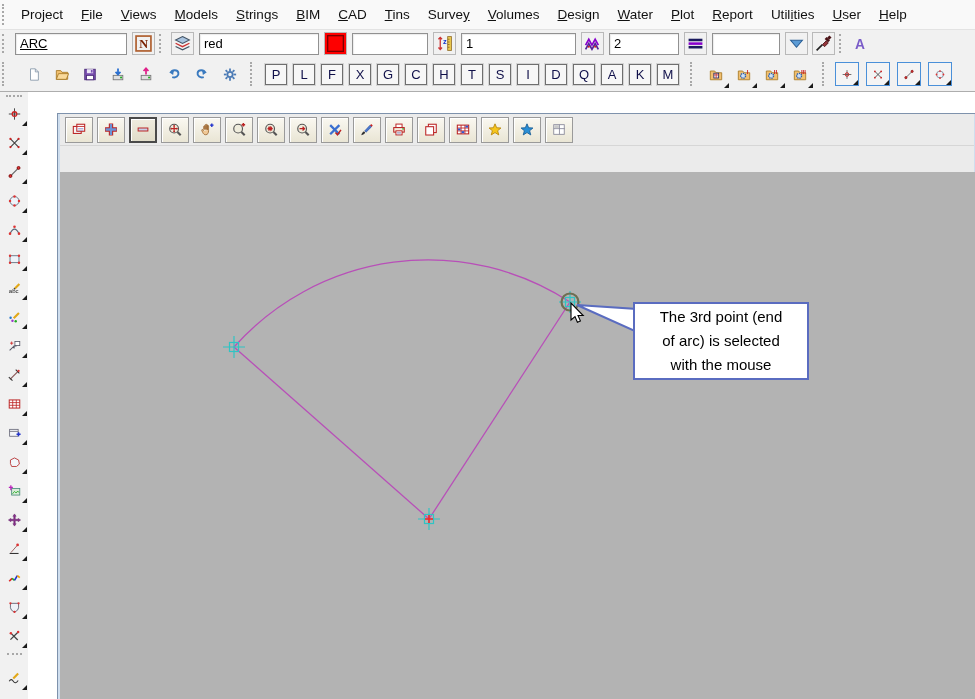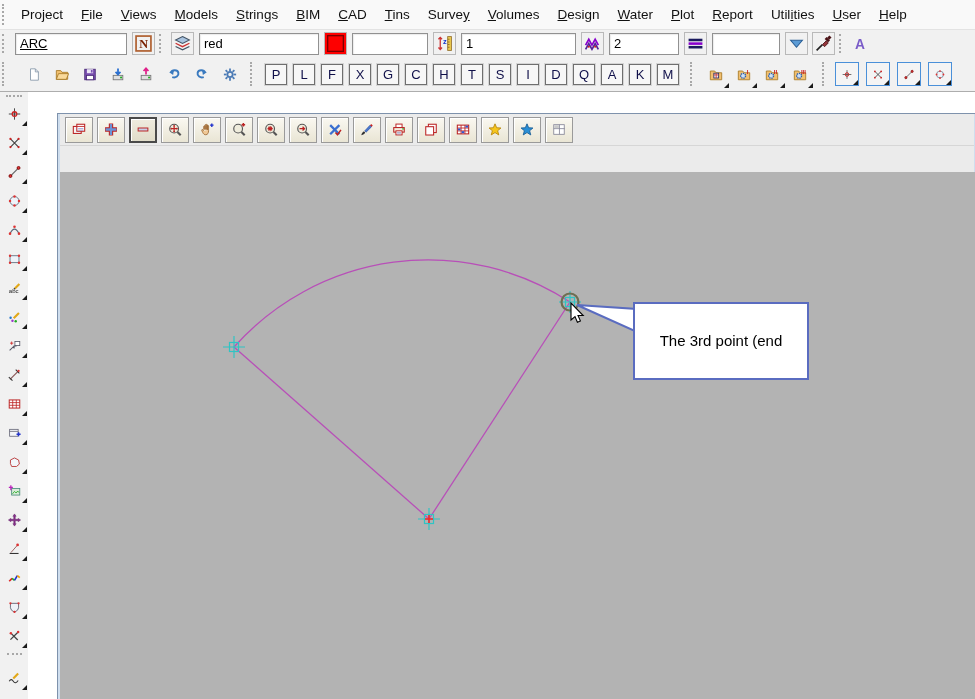--- a/index.html
+++ b/index.html
@@ -589,13 +589,15 @@
     <path d="M 425 519 H 433 M 429 515 V 523" stroke="#ff2222" stroke-width="1.6"></path>
     <path d="M 559 302 H 581 M 570 291 V 313" stroke="#2fc4c4" stroke-width="1.2" fill="none"></path>
     <rect x="565.5" y="297.5" width="9" height="9" stroke="#2fc4c4" fill="none" stroke-width="1.2"></rect>
     <circle cx="570" cy="302" r="8.5" stroke="#6e6e52" stroke-width="2.2" fill="none"></circle>
     <polygon points="577,305 637,309 637,332" fill="#fff" stroke="#5a6cc0" stroke-width="2"></polygon>
     <path d="M0 0 L0 17 L4 13.6 L6.4 19.2 L9.4 17.9 L7 12.5 L12.2 12.5 Z" transform="translate(571,303)" fill="#fff" stroke="#000" stroke-width="1.1"></path>
   </svg>
 
 <div id="callout" style="border-color: rgb(90, 108, 192);">
   <div>The 3rd point (end</div>
+  <div>of arc) is selected</div>
+  <div>with the mouse</div>
 </div>
 
 </body></html>

